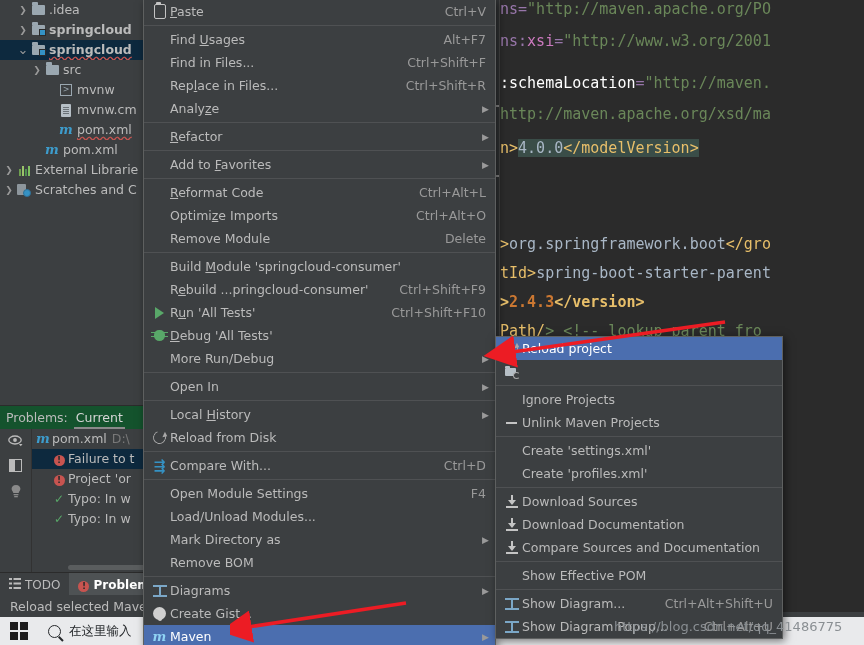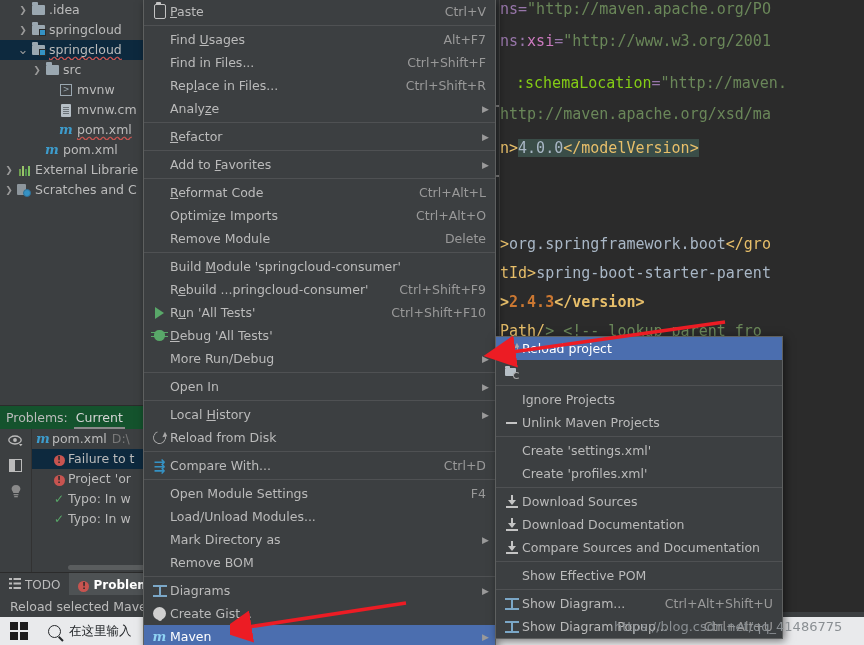--- a/index.html
+++ b/index.html
@@ -53,21 +53,21 @@
     display: inline-flex;
     align-items: center;
     justify-content: center;
     margin-right: 3px;
   }
   .tree-row .lbl {
     font-size: 12.5px;
     color: #bbbbbb;
     overflow: hidden;
   }
-  .tree-row .lbl.bold { font-weight: normal; }
+  .tree-row .lbl.bold { font-weight: bold; }
   .tree-row .lbl.wavy {
     text-decoration: underline wavy #c75450;
     text-underline-offset: 2px;
   }
   .folder {
     width: 13px; height: 10px;
     background: #9aa7b0;
     border-radius: 1px 1px 1px 1px;
     position: relative;
   }
@@ -160,21 +160,21 @@
     left: 5px;
     white-space: pre;
     height: 31px;
     line-height: 31px;
   }
   .tk-attr { color: #9876aa; }
   .tk-str  { color: #6a8759; }
   .tk-tag  { color: #e8bf6a; }
   .tk-txt  { color: #a9b7c6; }
   .tk-ver  { color: #cc7832; }
-  .tk-plain{ color: #84cc16; margin-left: 16px; }
+  .tk-plain{ color: #ffffff; }
   .hl-sel  { background: #3a4d48; }
   .code-fold {
     position: absolute;
     left: 0;
     width: 4px; height: 2px;
     background: #8a8a8a;
   }
 
   
   #problems-panel {

